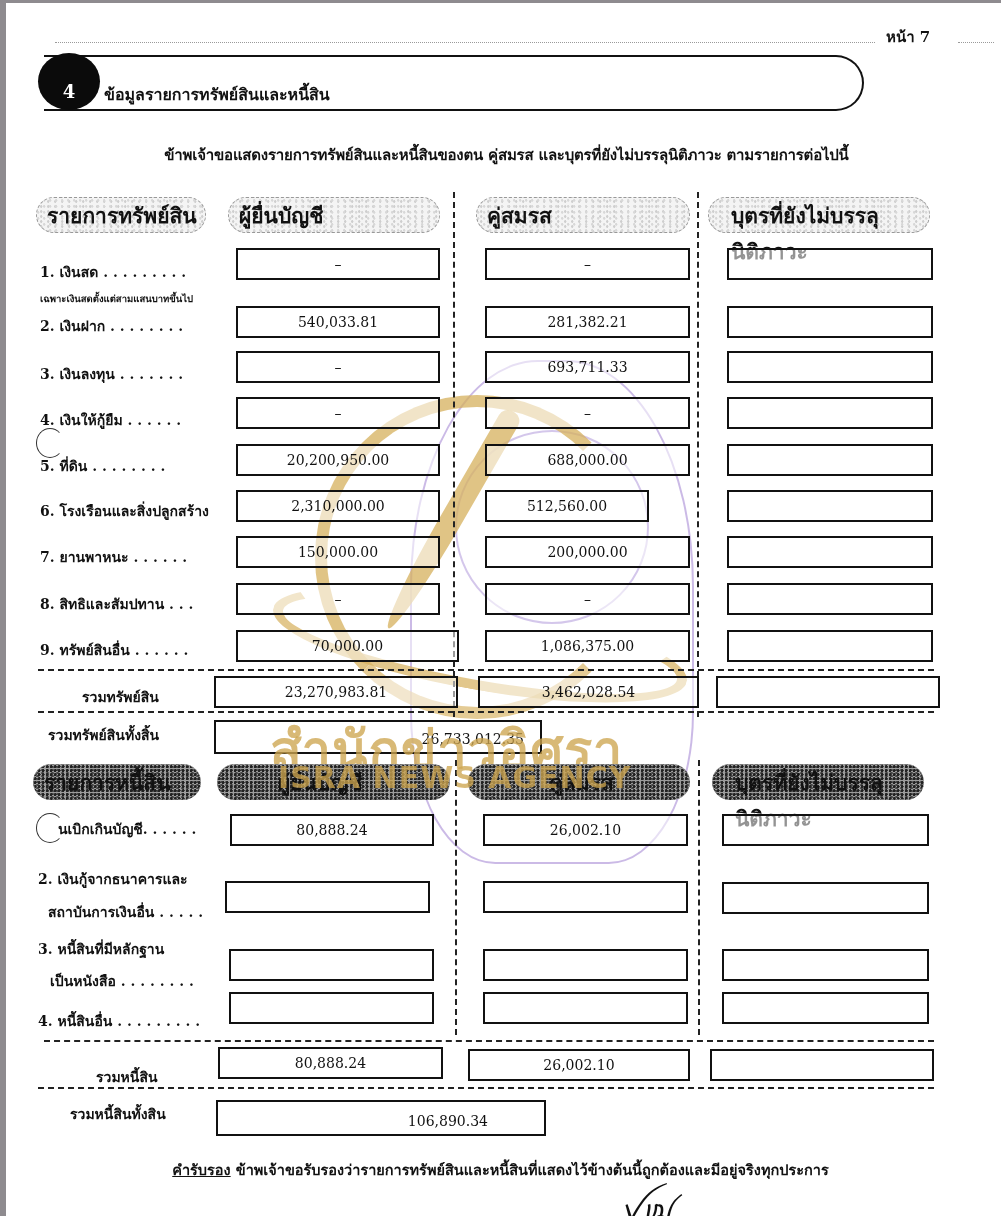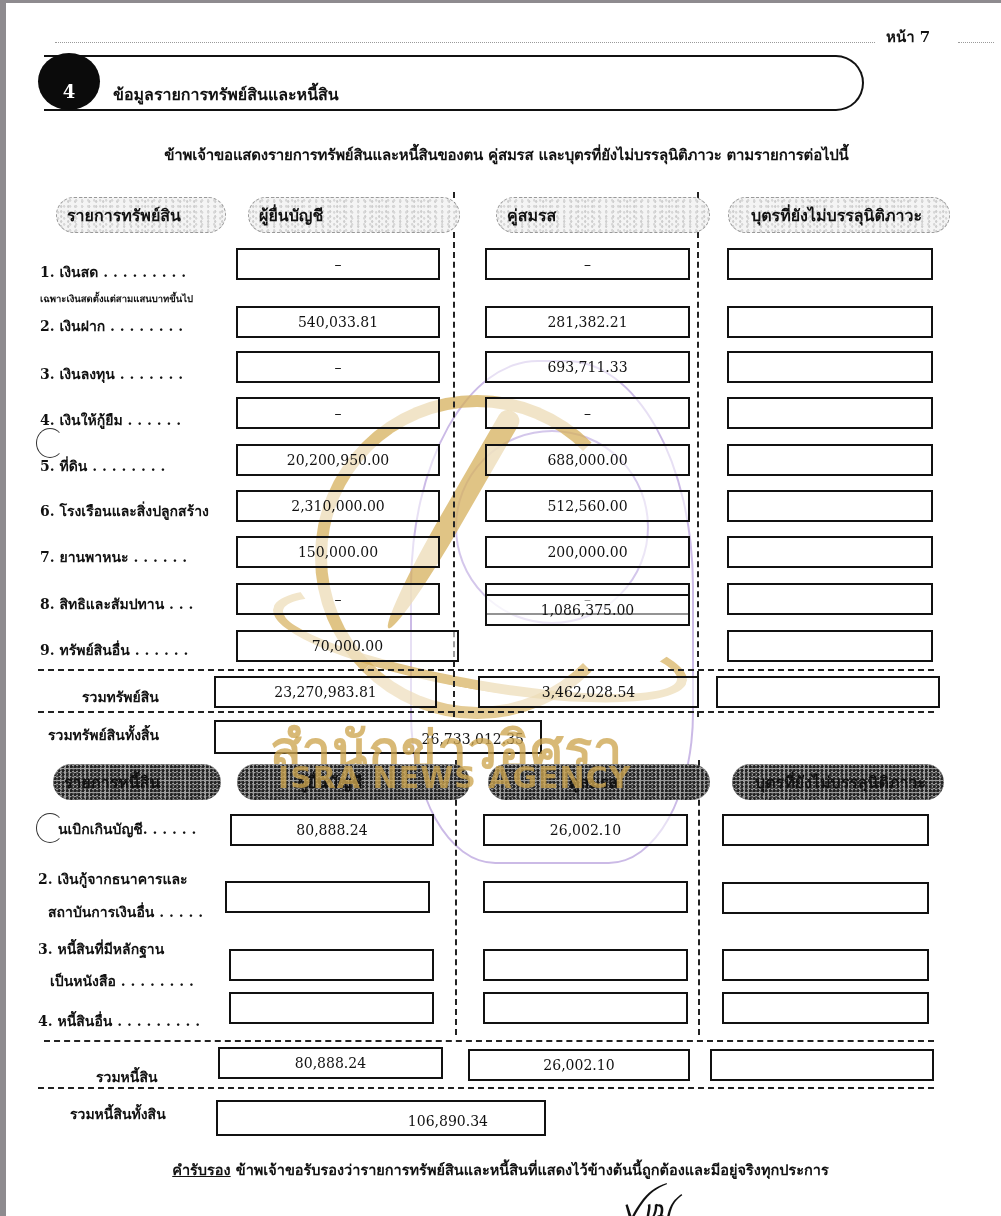--- a/index.html
+++ b/index.html
@@ -21,30 +21,30 @@
   .page-no { position:absolute; left:886px; top:25px; font-size:15px; font-weight:bold; }
   .section-banner {
     position:absolute; left:44px; top:55px; width:818px; height:52px;
     border:2.5px solid #111; border-radius:0 30px 30px 0; border-left:none;
   }
   .section-num {
     position:absolute; left:38px; top:53px; width:62px; height:57px;
     background:#0b0b0b; border-radius:50%;
     color:#fff; font-weight:bold; font-size:18px; text-align:center; line-height:78px;
   }
-  .section-title { position:absolute; left:104px; top:82px; font-size:16px; font-weight:bold;margin-left:9px; }
+  .section-title { position:absolute; left:104px; top:82px; font-size:16px; font-weight:bold; }
   .intro { position:absolute; left:0; right:0; top:143px; text-align:center; font-size:15px; font-weight:bold; letter-spacing:-0.2px;padding-left:12px; }
 
   .pill {
     position:absolute; height:36px; border-radius:18px;
     border:1.5px dashed #999;
     background: radial-gradient(circle at 20% 40%, #d8d8d8 0 1px, transparent 1.5px) 0 0/6px 6px,
                 radial-gradient(circle at 60% 70%, #cfcfcf 0 1px, transparent 1.5px) 0 0/7px 5px,
                 #f4f4f4;
-    font-weight:bold; font-size:16px; line-height:36px; padding-left:10px; box-sizing:border-box;margin-left:20px;
+    font-weight:bold; font-size:21px; line-height:36px; padding-left:10px; box-sizing:border-box;
   }
   .pill.dark {
     background: radial-gradient(circle at 30% 40%, #222 0 1.2px, transparent 1.6px) 0 0/4px 4px,
                 radial-gradient(circle at 70% 70%, #444 0 1px, transparent 1.5px) 0 0/5px 3px,
                 #9c9c9c;
     border-color:#777;
   }
   .box {
     position:absolute; height:32px; border:2px solid #111; box-sizing:border-box; background:rgba(255,255,255,0.55);
     text-align:center; font-size:14px; line-height:29px;
@@ -146,41 +146,41 @@
 
 <div class="hole" style="left:36px; top:428px;"></div>
 
 <div class="lbl" style="left:40px; top:455px;">5. ที่ดิน . . . . . . . .</div>
 <div class="box" style="left:236px; top:444px; width:204px;">20,200,950.00</div>
 <div class="box" style="left:485px; top:444px; width:205px;">688,000.00</div>
 <div class="box" style="left:727px; top:444px; width:206px;"></div>
 
 <div class="lbl" style="left:40px; top:500px;">6. โรงเรือนและสิ่งปลูกสร้าง</div>
 <div class="box" style="left:236px; top:490px; width:204px;">2,310,000.00</div>
-<div class="box" style="left:485px; top:490px; width:205px;">512,560.00</div>
+<div class="box" style="left:485px; top:490px; width:164px;">512,560.00</div>
 <div class="box" style="left:727px; top:490px; width:206px;"></div>
 
 <div class="lbl" style="left:40px; top:546px;">7. ยานพาหนะ . . . . . .</div>
 <div class="box" style="left:236px; top:536px; width:204px;">150,000.00</div>
 <div class="box" style="left:485px; top:536px; width:205px;">200,000.00</div>
 <div class="box" style="left:727px; top:536px; width:206px;"></div>
 
 <div class="lbl" style="left:40px; top:593px;">8. สิทธิและสัมปทาน . . .</div>
 <div class="box" style="left:236px; top:583px; width:204px;">–</div>
 <div class="box" style="left:485px; top:583px; width:205px;">–</div>
 <div class="box" style="left:727px; top:583px; width:206px;"></div>
 
 <div class="lbl" style="left:40px; top:639px;">9. ทรัพย์สินอื่น . . . . . .</div>
 <div class="box" style="left:236px; top:630px; width:223px;">70,000.00</div>
-<div class="box" style="left:485px; top:594px; width:205px;">1,086,375.00</div>
+<div class="box" style="left:485px; top:630px; width:205px;">1,086,375.00</div>
 <div class="box" style="left:727px; top:630px; width:206px;"></div>
 
 <div class="hdash" style="left:38px; top:669px; width:896px;"></div>
 <div class="lbl" style="left:82px; top:686px;">รวมทรัพย์สิน</div>
-<div class="box" style="left:214px; top:676px; width:223px;">23,270,983.81</div>
+<div class="box" style="left:214px; top:676px; width:244px;">23,270,983.81</div>
 <div class="box" style="left:478px; top:676px; width:221px;">3,462,028.54</div>
 <div class="box" style="left:716px; top:676px; width:224px;"></div>
 <div class="hdash" style="left:38px; top:711px; width:896px;"></div>
 
 <div class="lbl" style="left:48px; top:724px;">รวมทรัพย์สินทั้งสิ้น</div>
 <div class="box" style="left:214px; top:720px; width:328px; text-align:right; padding-right:16px; line-height:34px; height:34px;">26,733,012.35</div>
 
 <div class="wm-text-th">สำนักข่าวอิศรา</div>
 
 <div class="pill dark" style="left:33px; top:764px; width:168px;">รายการหนี้สิน</div>

